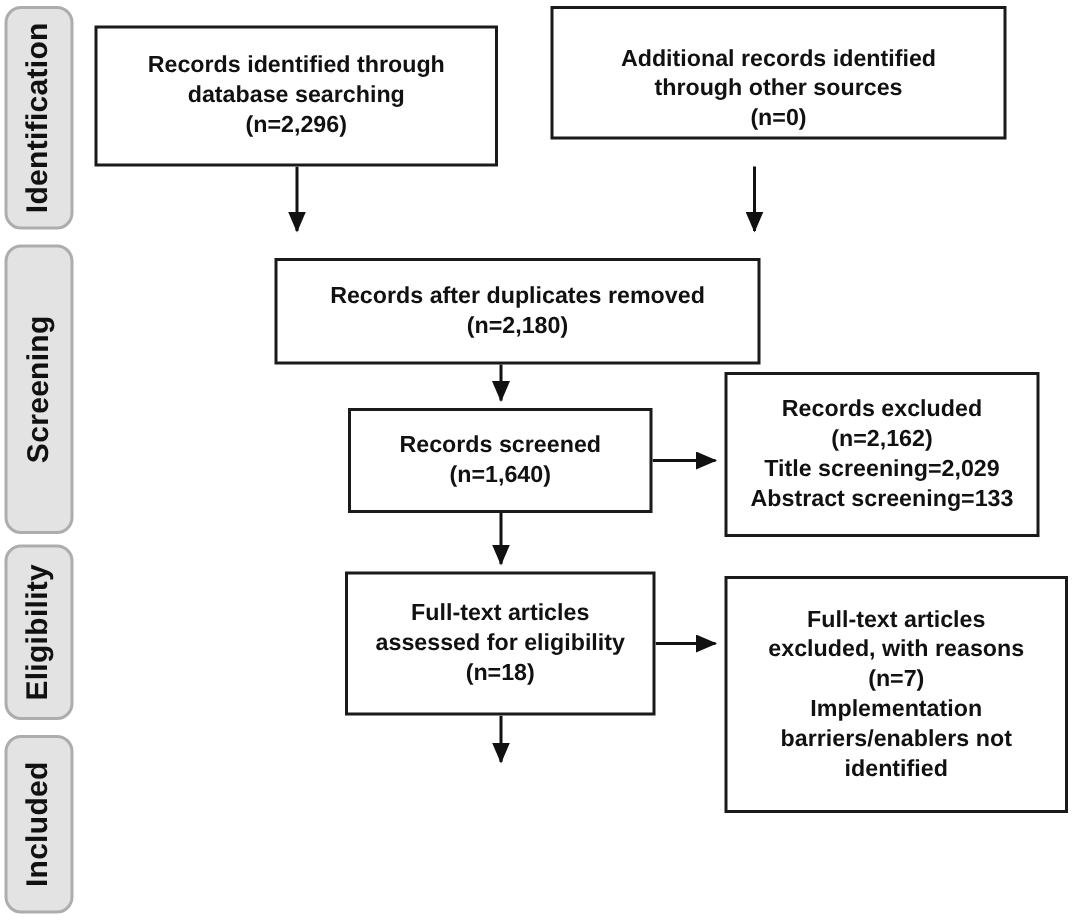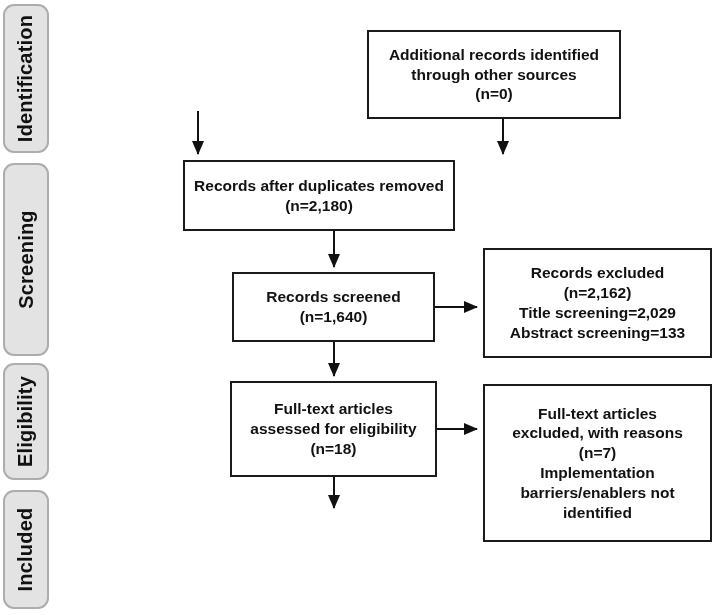--- a/index.html
+++ b/index.html
@@ -87,34 +87,39 @@
   <div class="stage" style="left:3px; top:163px; width:46px; height:193px;">
     <span class="stage-text">Screening</span>
   </div>
   <div class="stage" style="left:3px; top:363px; width:46px; height:117px;">
     <span class="stage-text">Eligibility</span>
   </div>
   <div class="stage" style="left:3px; top:490px; width:46px; height:119px;">
     <span class="stage-text">Included</span>
   </div>
 
-  <div class="fbox" style="left:367px; top:30px; width:254px; height:89px;">
+  <div class="fbox" style="left:63px; top:17px; width:269px; height:94px;">
+    <span class="box-text">Records identified through
+database searching
+(n=2,296)</span>
+  </div>
+  <div class="fbox" style="left:367px; top:4px; width:304px; height:89px;align-items:flex-end;">
     <span class="box-text">Additional records identified
 through other sources
 (n=0)</span>
   </div>
-  <div class="fbox" style="left:183px; top:160px; width:272px; height:71px;">
+  <div class="fbox" style="left:183px; top:172px; width:324px; height:71px;">
     <span class="box-text">Records after duplicates removed
 (n=2,180)</span>
   </div>
   <div class="fbox" style="left:232px; top:272px; width:203px; height:70px;">
     <span class="box-text">Records screened
 (n=1,640)</span>
   </div>
-  <div class="fbox" style="left:483px; top:248px; width:229px; height:110px;">
+  <div class="fbox" style="left:483px; top:248px; width:210px; height:110px;">
     <span class="box-text">Records excluded
 (n=2,162)
 Title screening=2,029
 Abstract screening=133</span>
   </div>
   <div class="fbox" style="left:230px; top:381px; width:207px; height:96px;">
     <span class="box-text">Full-text articles
 assessed for eligibility
 (n=18)</span>
   </div>

